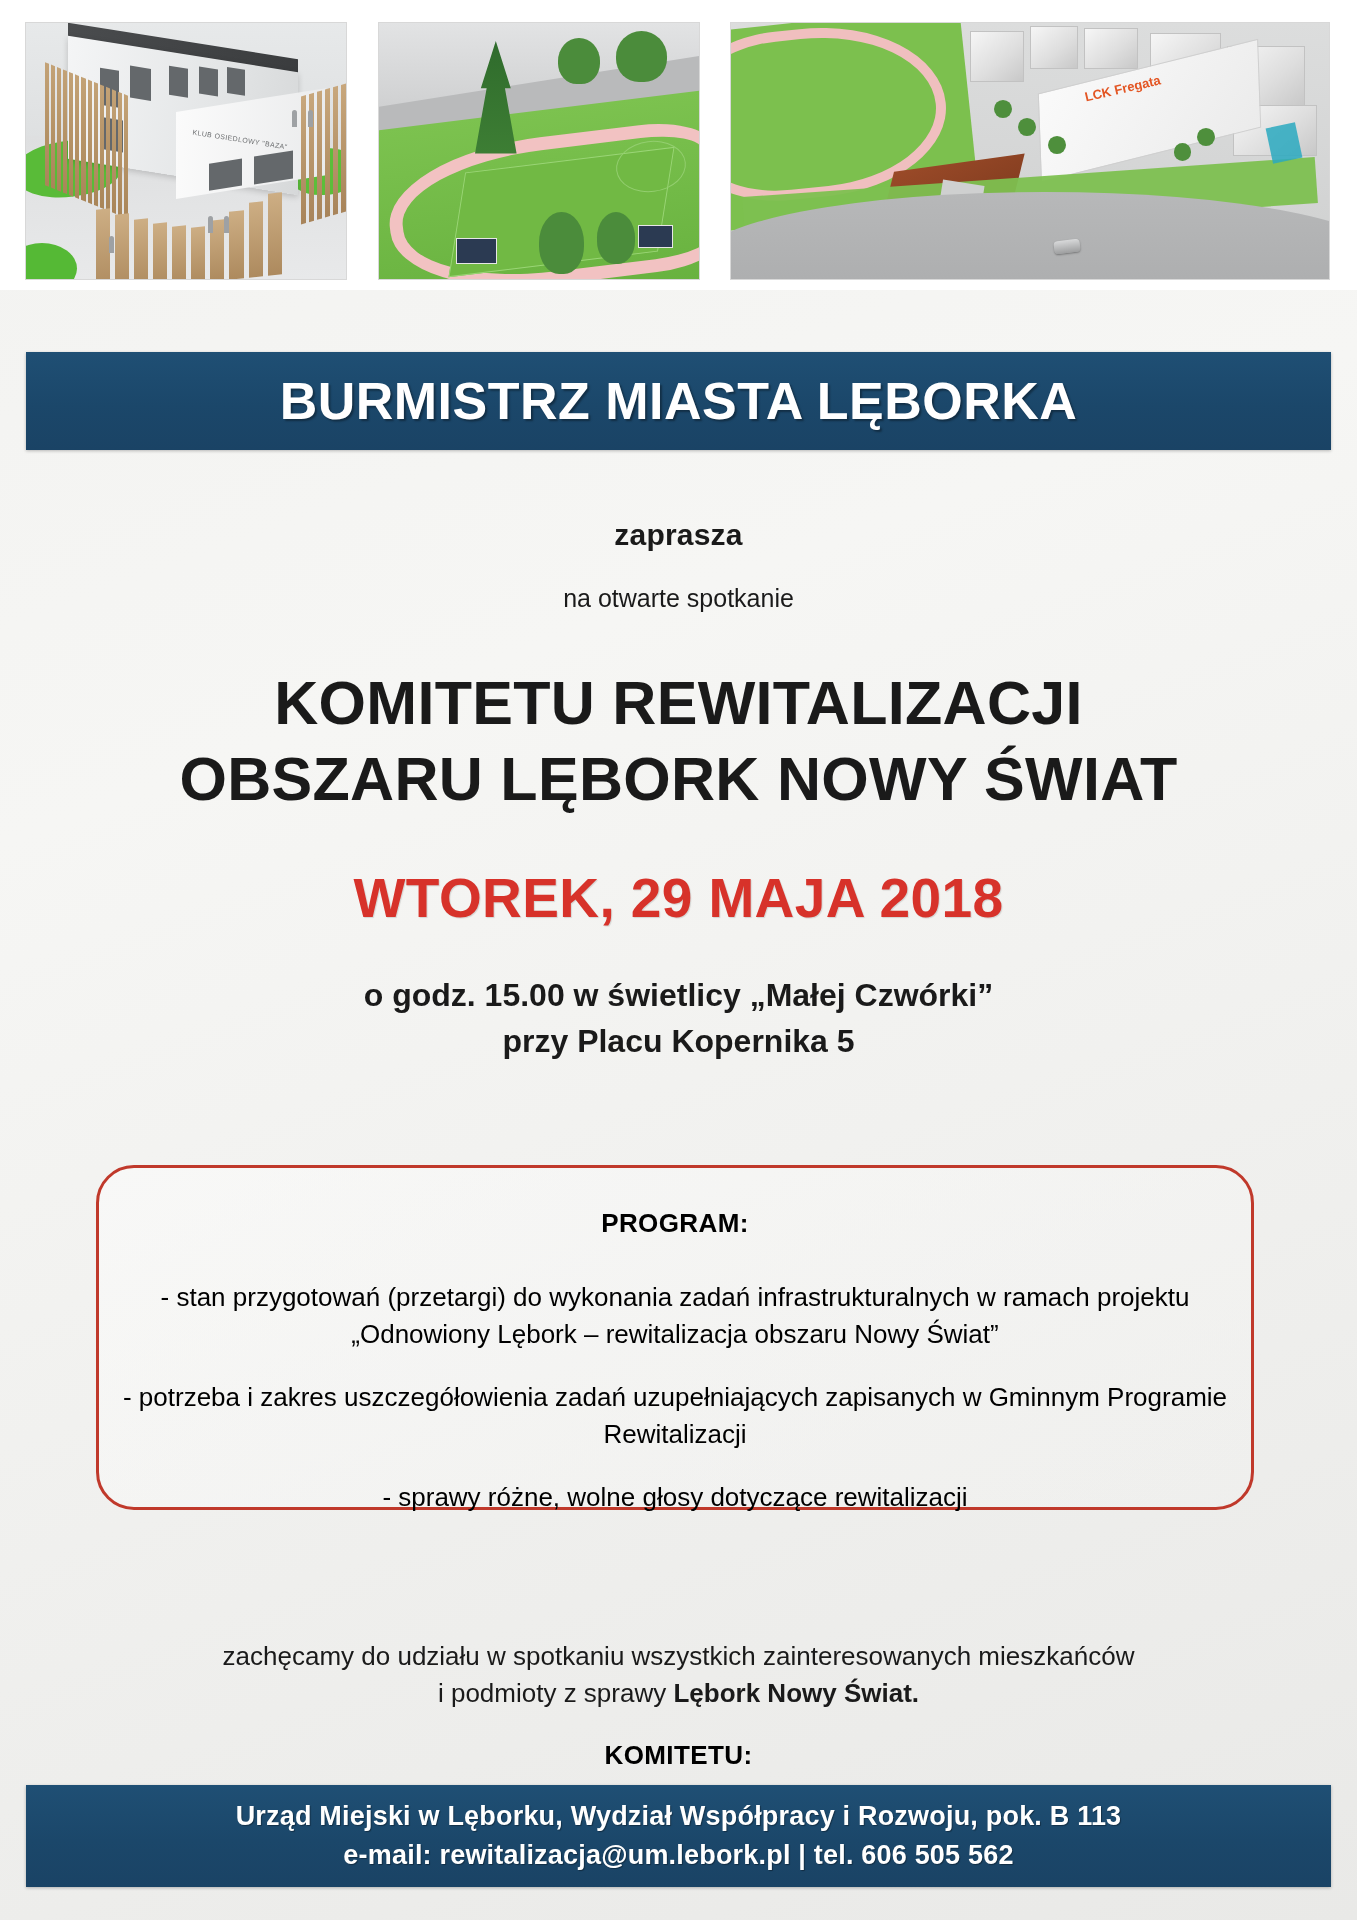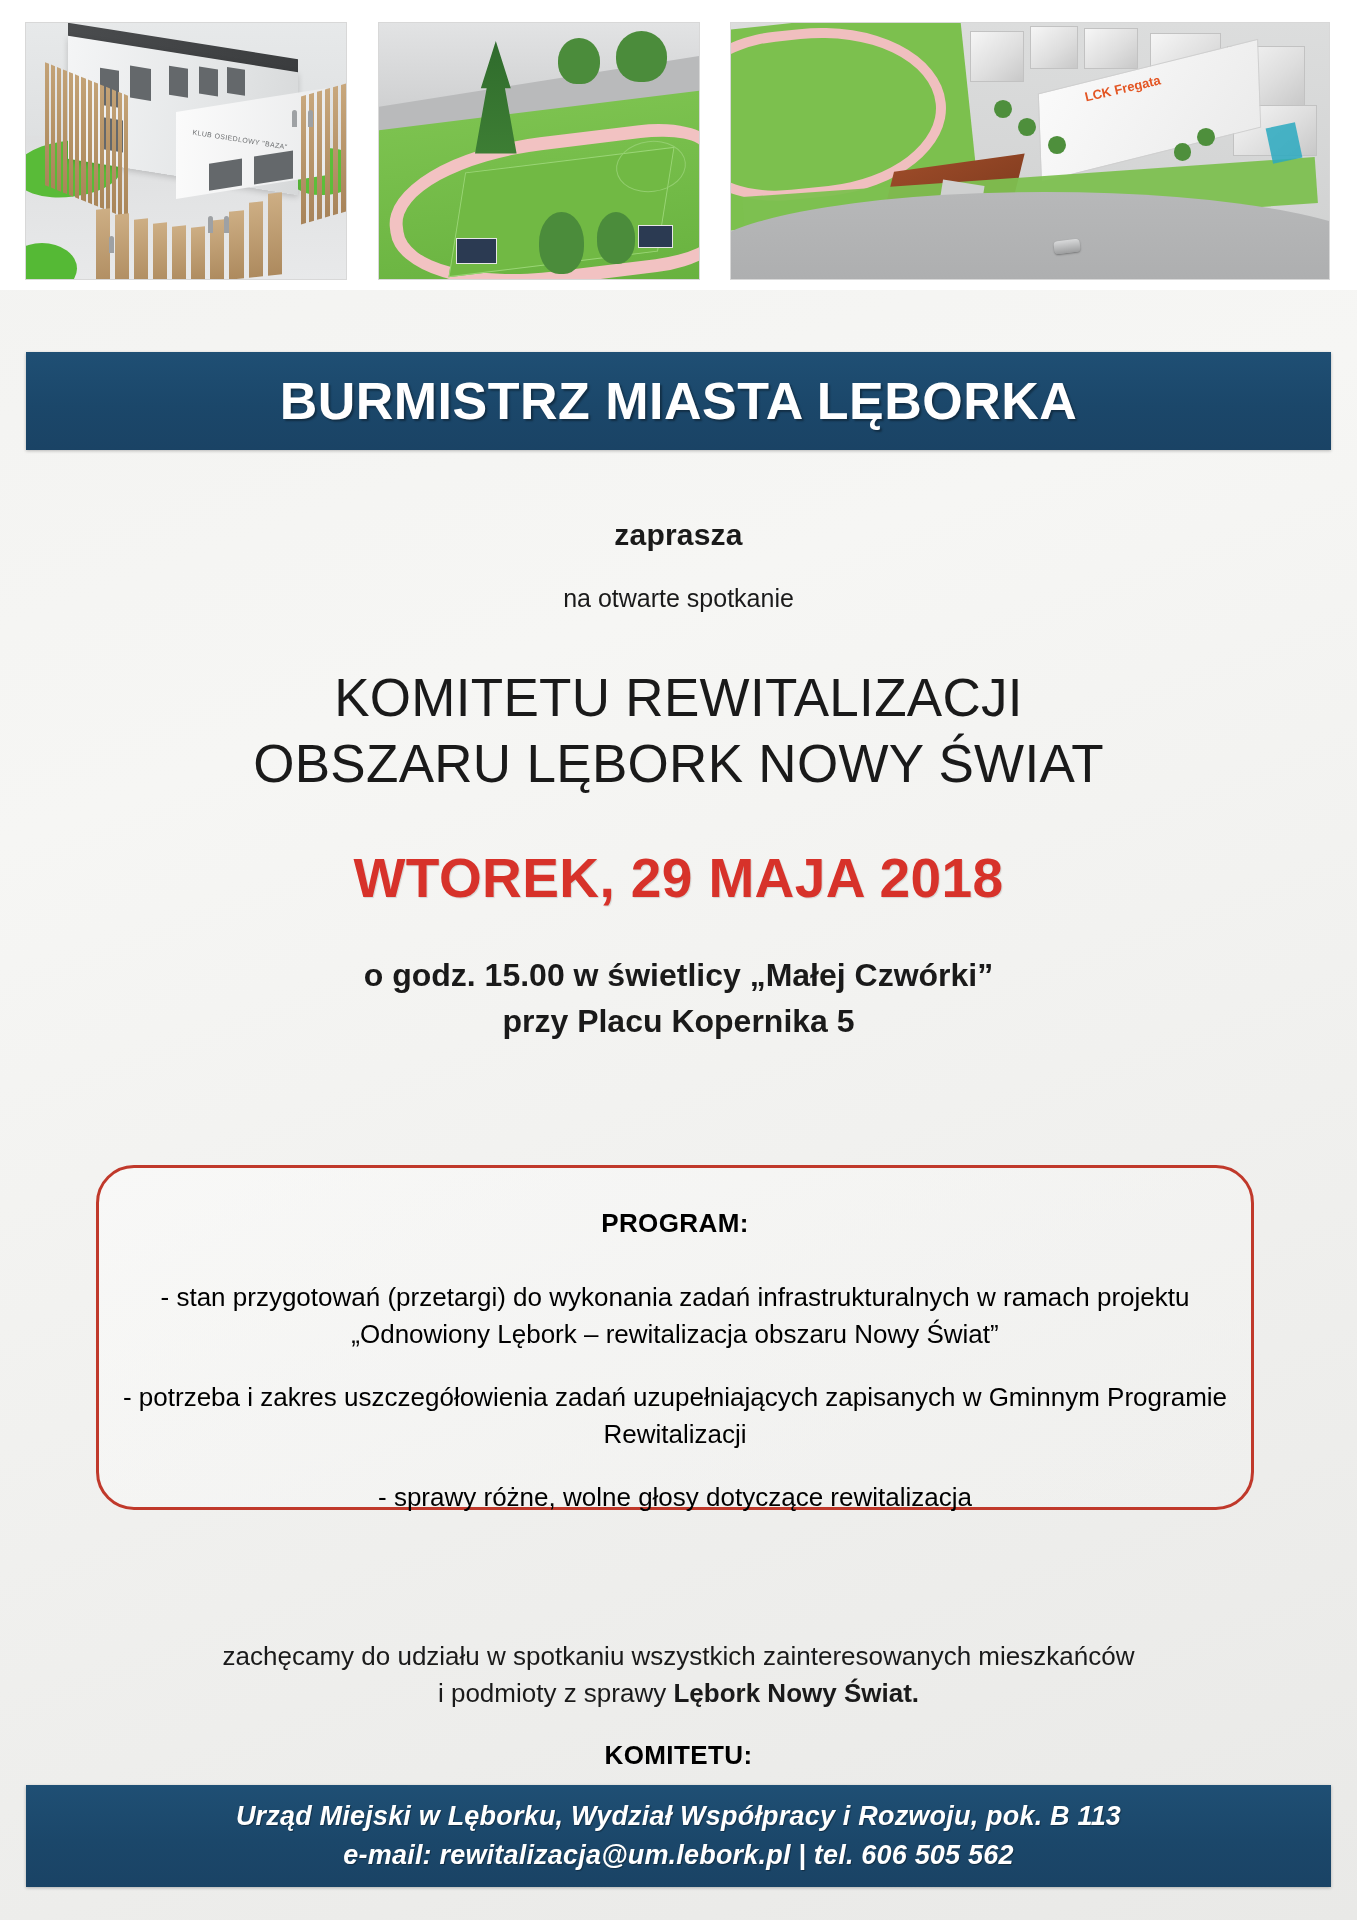--- a/index.html
+++ b/index.html
@@ -243,22 +243,22 @@
     font-weight: 700;
     letter-spacing:.2px;
   }
   .intro {
     margin-top: 32px;
     font-size: 25px;
     font-weight: 400;
   }
   .maintitle {
     margin-top: 52px;
-    font-size: 53px;
-    font-weight: 400;
+    font-size: 61px;
+    font-weight: 700;
     line-height: 1.25;
     letter-spacing: .3px;
   }
   .datetext {
     margin-top: 48px;
     font-size: 55px;
     font-weight: 700;
     color: #d7322a;
     letter-spacing:.4px;
     text-shadow: 1px 1px 1px rgba(0,0,0,.13);
@@ -317,21 +317,20 @@
     gap: 8px;
     box-shadow: 0 1px 3px rgba(0,0,0,.25);
   }
   .footer-line {
     color:#ffffff;
     font-size:27px;
     font-weight:700;
     letter-spacing:.2px;
     text-shadow: 1px 1px 1px rgba(0,0,0,.35);
     white-space:nowrap;
-    font-style:italic;
   }
 </style>
 </head>
 <body>
 
 <div id="poster">
 
   <div class="photo-strip">
 
     <div class="photo photo-1 r1">
@@ -452,21 +451,21 @@
     <div class="place">
       <div>o godz. 15.00 w świetlicy „Małej Czwórki”</div>
       <div>przy Placu Kopernika 5</div>
     </div>
   </div>
 
   <div class="program-box">
     <div class="program-title">PROGRAM:</div>
     <div class="program-item first">- stan przygotowań (przetargi) do wykonania zadań infrastrukturalnych w ramach projektu „Odnowiony Lębork – rewitalizacja obszaru Nowy Świat”</div>
     <div class="program-item">- potrzeba i zakres uszczegółowienia zadań uzupełniających zapisanych w Gminnym Programie Rewitalizacji</div>
-    <div class="program-item">- sprawy różne, wolne głosy dotyczące rewitalizacja</div>
+    <div class="program-item">- sprawy różne, wolne głosy dotyczące rewitalizacji</div>
   </div>
 
   <div class="closing">
     <div>zachęcamy do udziału w spotkaniu wszystkich zainteresowanych mieszkańców</div>
     <div>
       <span>i podmioty z sprawy </span><b>Lębork Nowy Świat.</b>
     </div>
   </div>
   <div class="kontakt">KOMITETU:</div>
 

